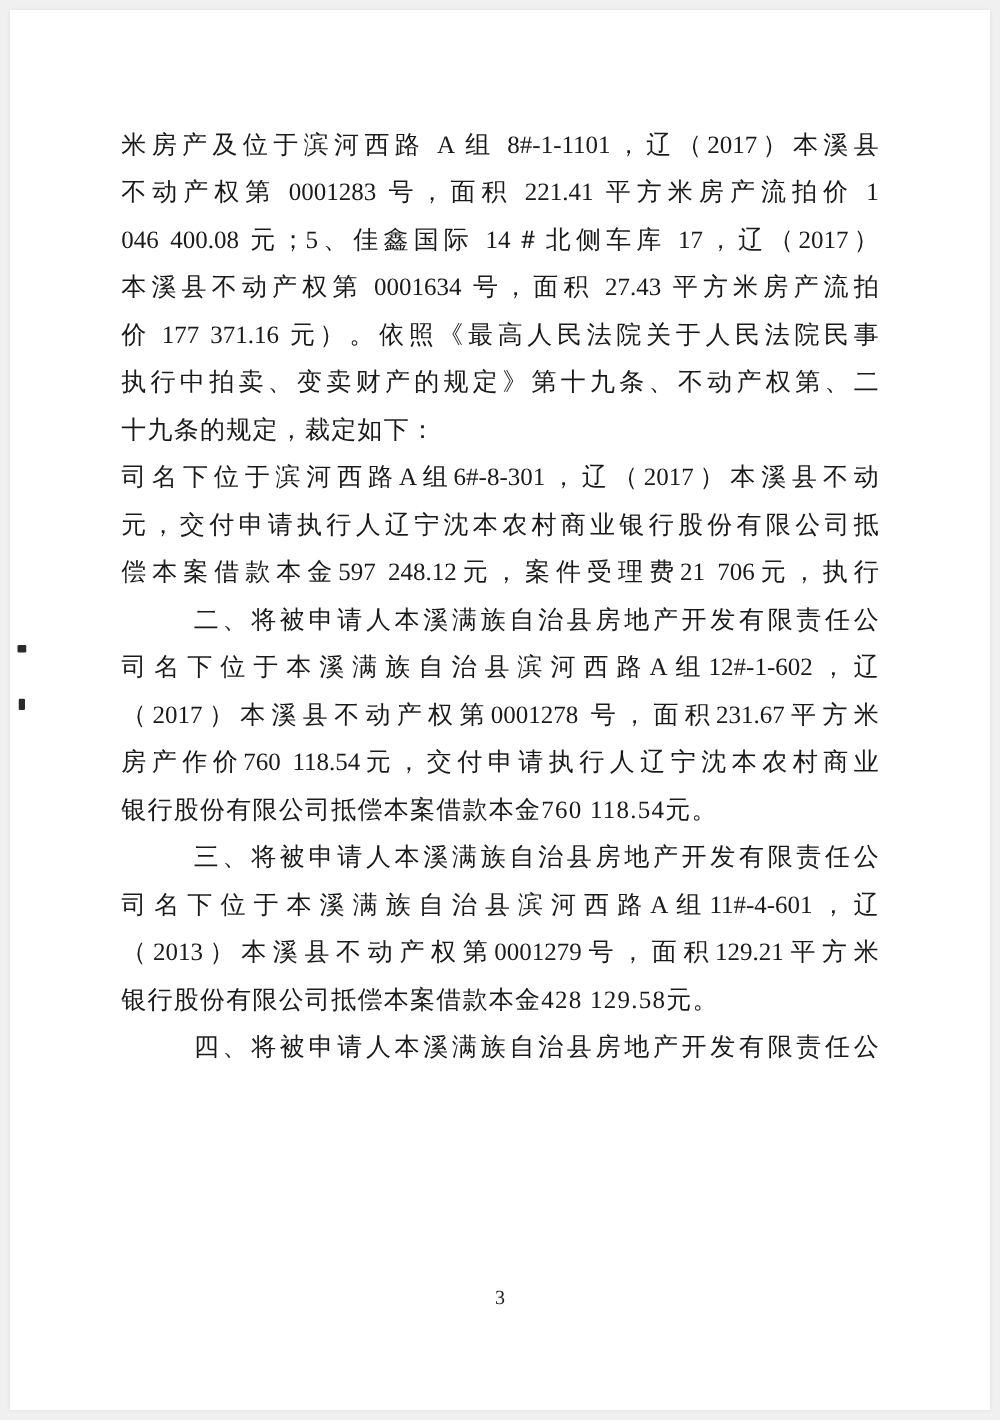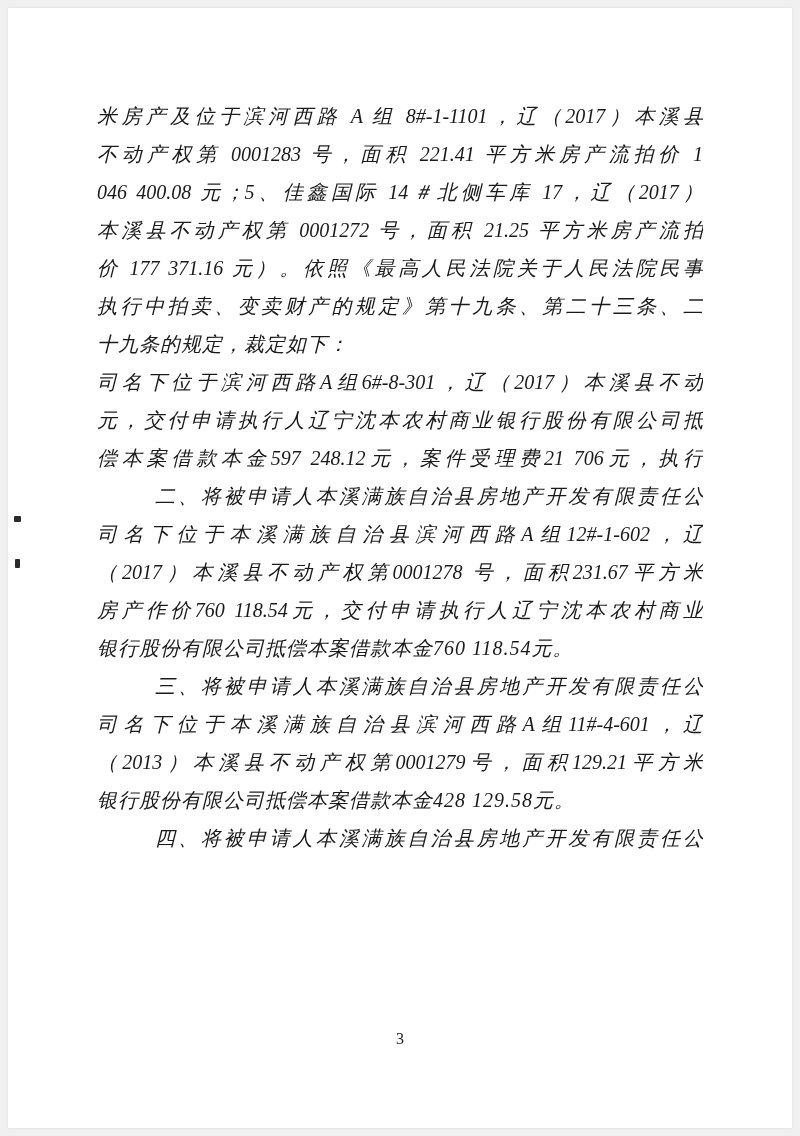--- a/index.html
+++ b/index.html
@@ -31,21 +31,20 @@
   }
   .line {
     height: 38px;
     line-height: 38px;
     font-size: 20px;
     color: #1a1a1a;
     text-align: justify;
     text-align-last: justify;
     overflow: hidden;
     white-space: nowrap;
-    font-style: italic;
   }
   .line.para-end {
     text-align: center;
     text-align-last: left;
     letter-spacing: 0.05em;
   }
   .line.indent {
     padding-left: 58px;
   }
   .page-number {
@@ -80,23 +79,23 @@
 
 <div class="page">
 
   <div class="smudge s1"></div>
   <div class="smudge s2"></div>
 
   <div class="text-block">
     <div class="line">米房产及位于滨河西路 A 组 8#-1-1101，辽（2017）本溪县</div>
     <div class="line">不动产权第 0001283 号，面积 221.41 平方米房产流拍价 1</div>
     <div class="line">046 400.08 元；5、佳鑫国际 14＃北侧车库 17，辽（2017）</div>
-    <div class="line">本溪县不动产权第 0001272 号，面积 21.25 平方米房产流拍</div>
+    <div class="line">本溪县不动产权第 0001634 号，面积 27.43 平方米房产流拍</div>
     <div class="line">价 177 371.16 元）。依照《最高人民法院关于人民法院民事</div>
-    <div class="line">执行中拍卖、变卖财产的规定》第十九条、第二十三条、二</div>
+    <div class="line">执行中拍卖、变卖财产的规定》第十九条、不动产权第、二</div>
     <div class="line para-end">十九条的规定，裁定如下：</div>
     <div class="line">司名下位于滨河西路A组6#-8-301，辽（2017）本溪县不动</div>
     <div class="line">元，交付申请执行人辽宁沈本农村商业银行股份有限公司抵</div>
     <div class="line">偿本案借款本金597 248.12元，案件受理费21 706元，执行</div>
     <div class="line indent">二、将被申请人本溪满族自治县房地产开发有限责任公</div>
     <div class="line">司名下位于本溪满族自治县滨河西路A组12#-1-602，辽</div>
     <div class="line">（2017）本溪县不动产权第0001278 号，面积231.67平方米</div>
     <div class="line">房产作价760 118.54元，交付申请执行人辽宁沈本农村商业</div>
     <div class="line para-end">银行股份有限公司抵偿本案借款本金760 118.54元。</div>
     <div class="line indent">三、将被申请人本溪满族自治县房地产开发有限责任公</div>

